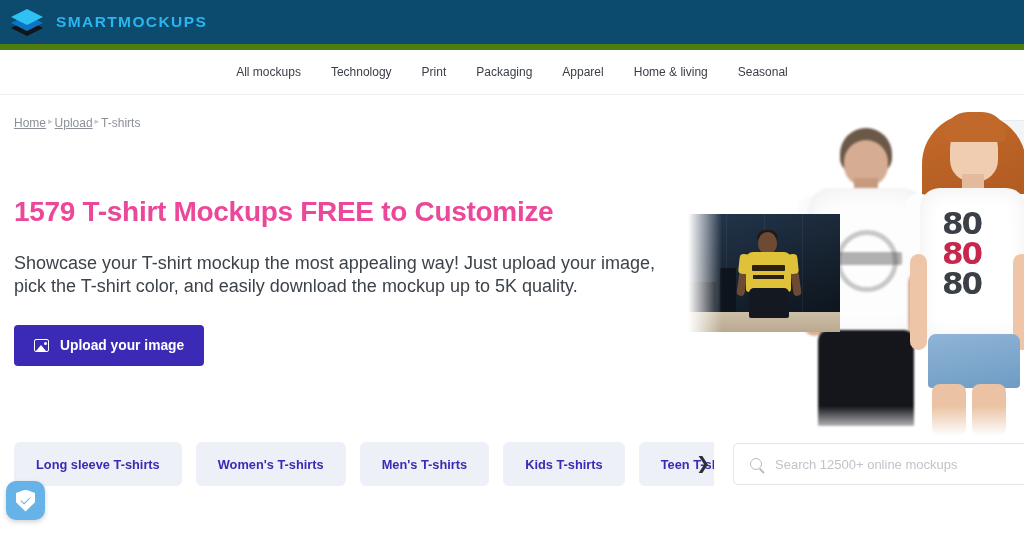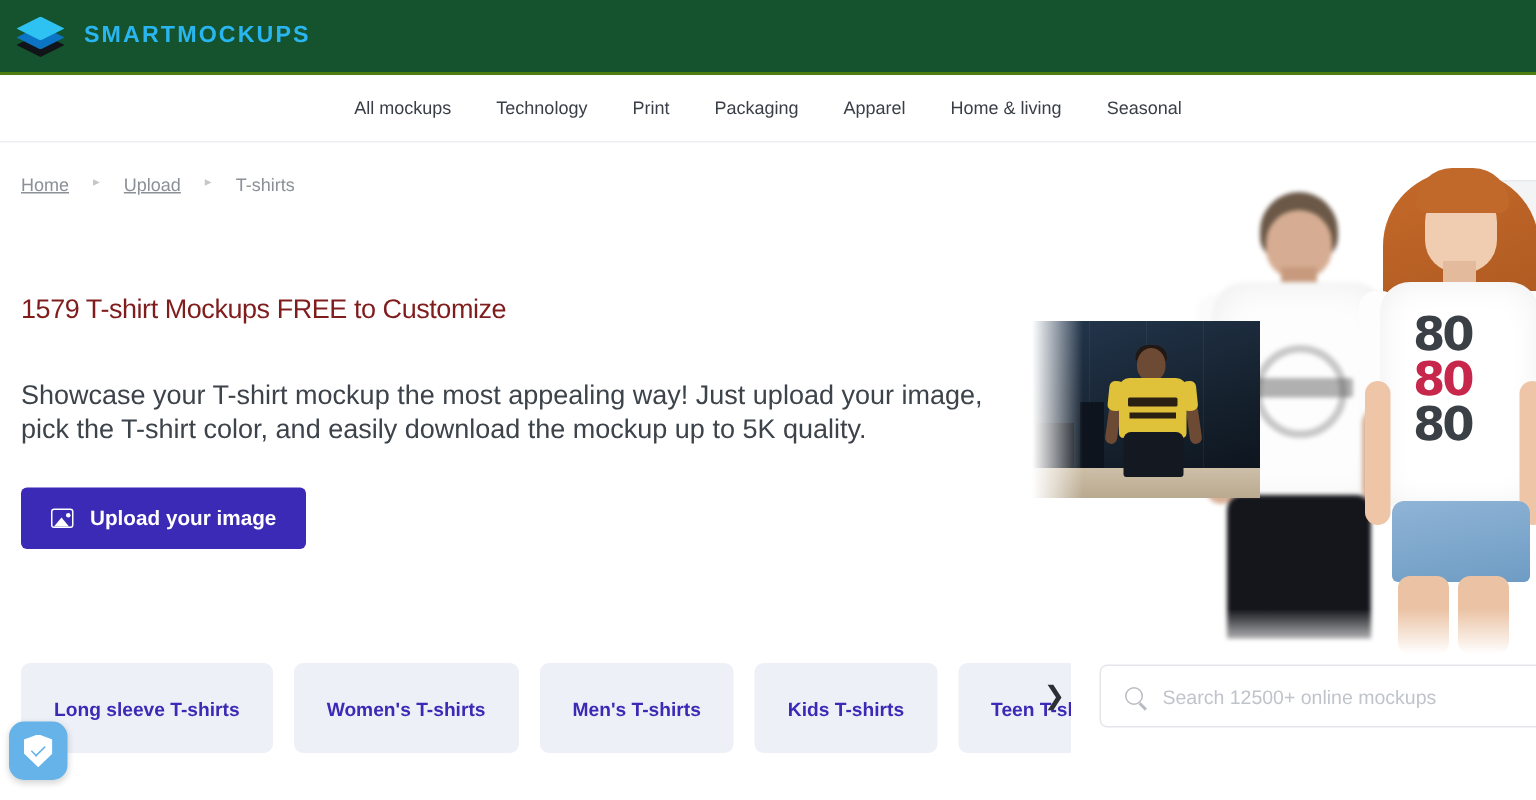--- a/index.html
+++ b/index.html
@@ -7,21 +7,21 @@
     width: 1024px; height: 533px;
     background: #ffffff;
     font-family: "Liberation Sans", sans-serif;
     overflow: hidden;
   }
   .page { position: relative; width: 1024px; height: 533px; background: #fff; }
 
   
   .topbar {
     position: absolute; left: 0; top: 0; width: 1024px; height: 50px;
-    background: #14532d; border-bottom: 2px solid #4d7c0f;
+    background: #0c4a6e; border-bottom: 6px solid #4d7c0f;
     display: flex; align-items: center;
   }
   .logo-wrap { display: flex; align-items: center; margin-left: 8px; }
   .logo-mark { width: 38px; height: 30px; position: relative; }
   .logo-mark .lyr {
     position: absolute; left: 3px; width: 32px; height: 15px;
     border-radius: 3px/7px;
     transform: skewX(0deg);
   }
   .logo-mark .lyr.bot {
@@ -226,30 +226,30 @@
     background: linear-gradient(to right, #fff, rgba(255,255,255,0));
   }
   .hero-fade-b {
     position:absolute; left:0; bottom:0; width:100%; height:30px;
     background: linear-gradient(to top, #fff, rgba(255,255,255,0));
   }
 
   
   .breadcrumb {
     position: absolute; left: 14px; top: 116px;
-    display: flex; align-items: flex-start; gap: 16px;
+    display: flex; align-items: flex-start; gap: 2px;
     font-size: 12px; color: #8b9097;
   }
   .bc-link { color: #8b9097; text-decoration: underline; cursor: pointer; }
   .bc-cur { color: #8b9097; }
   .bc-sep { color: #c3c7cc; font-size: 9px; }
 
   .headline {
     position: absolute; left: 14px; top: 196px;
-    font-size: 18px; font-weight: normal; color: #7f1d1d; letter-spacing: -0.3px;
+    font-size: 28px; font-weight: bold; color: #ec4899; letter-spacing: -0.3px;
   }
   .subcopy {
     position: absolute; left: 14px; top: 252px; width: 664px;
     font-size: 18px; line-height: 22.5px; color: #3d434a;
   }
 
   .cta-row {
     position: absolute; left: 14px; top: 325px; display: flex; align-items: center;
   }
   .upload-btn {
@@ -274,21 +274,21 @@
   }
   .cta-note { margin-left: 22px; font-size: 13.4px; color: #9aa0a7; }
 
   
   .chips-row {
     position: absolute; left: 14px; top: 442px;
     display: flex; align-items: center; gap: 14px;
     width: 700px; overflow: hidden;
   }
   .chip {
-    flex: 0 0 auto; height: 60px; padding: 0 22px; border-radius: 6px;
+    flex: 0 0 auto; height: 44px; padding: 0 22px; border-radius: 6px;
     background: #eef0f8; color: #3b2ab5;
     display: flex; align-items: center; justify-content: center;
     font-size: 12.8px; font-weight: bold; cursor: pointer; white-space: nowrap;
   }
   .chips-next {
     position: absolute; left: 692px; top: 452px;
     width: 22px; height: 22px; cursor: pointer;
     display: flex; align-items: center; justify-content: center;
     color: #2b2f36; font-size: 17px;
   }

